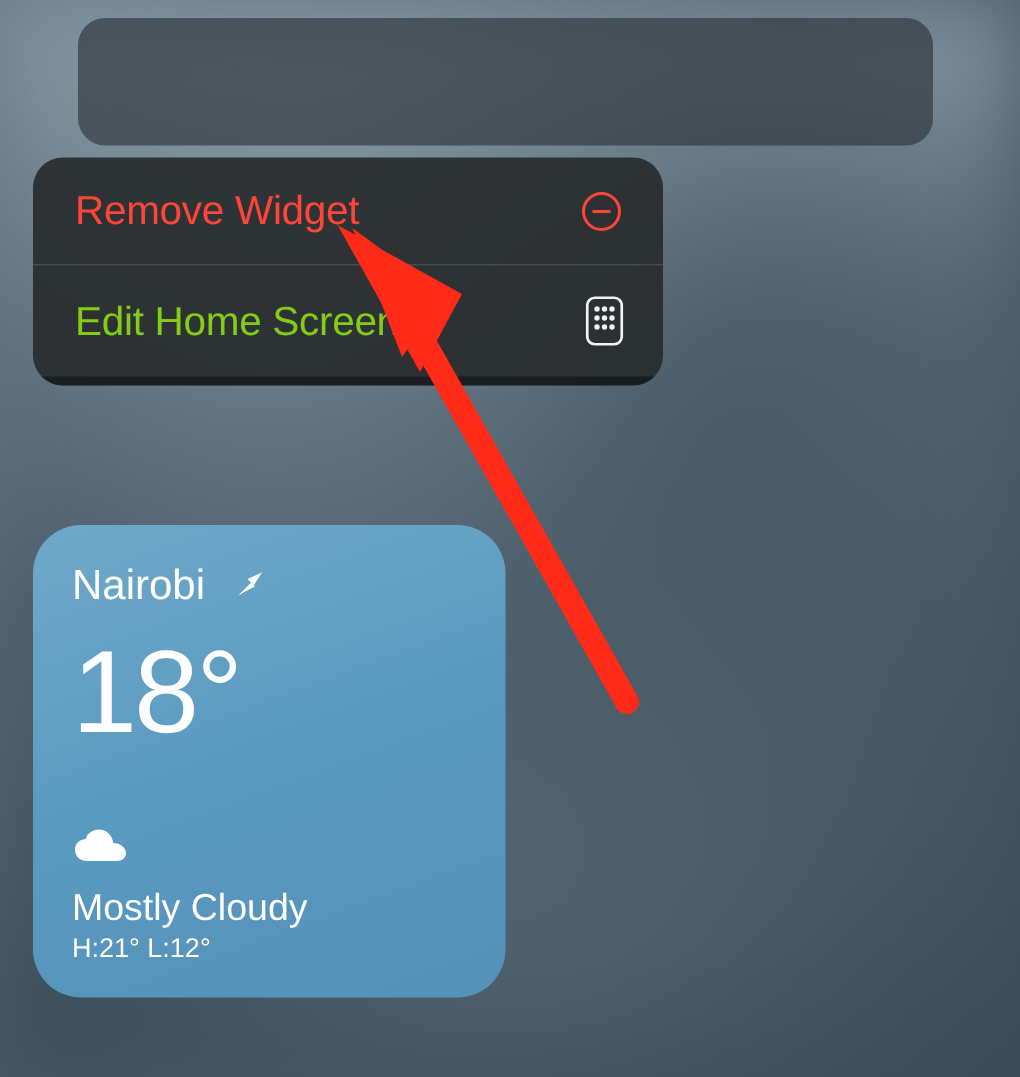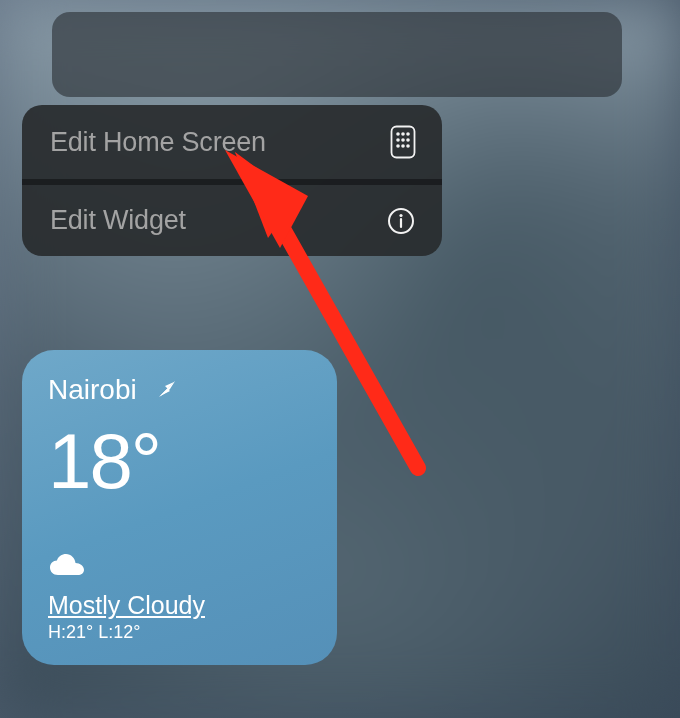--- a/index.html
+++ b/index.html
@@ -50,21 +50,21 @@
     .menu-item:last-child { border-bottom: none; }
     .menu-item.separator-thick {
       border-bottom: 6px solid rgba(20,22,24,0.7);
     }
     .menu-label {
       font-size: 27px;
       font-weight: 400;
       letter-spacing: -0.2px;
     }
     .destructive { color: #ff4538; }
-    .normal { color: #a3a3a3; }
+    .normal { color: #84cc16; }
     .menu-icon {
       display: flex;
       align-items: center;
       justify-content: center;
     }
     .weather-widget {
       position: absolute;
       top: 350px;
       left: 22px;
       width: 315px;
@@ -99,69 +99,67 @@
       display: flex;
       flex-direction: column;
       gap: 2px;
     }
     .cloud-icon {
       margin-bottom: 6px;
     }
     .condition {
       font-size: 25px;
       font-weight: 400;
-      text-decoration: underline;
     }
     .hilo {
       font-size: 18px;
       font-weight: 400;
     }
     .arrow-annotation {
       position: absolute;
       pointer-events: none;
       z-index: 100;
     }
   </style>
 </head>
 <body>
 
 <div class="blur-bg"></div>
 <div class="dark-card"></div>
 
 <div class="context-menu">
 
+  <div class="menu-item">
+    <span class="menu-label destructive">Remove Widget</span>
+    <span class="menu-icon">
+      <svg width="30" height="30" viewBox="0 0 30 30" fill="none">
+        <circle cx="15" cy="15" r="12" stroke="#ff4538" stroke-width="2"></circle>
+        <line x1="9" y1="15" x2="21" y2="15" stroke="#ff4538" stroke-width="2"></line>
+      </svg>
+    </span>
+  </div>
 
   <div class="menu-item separator-thick">
     <span class="menu-label normal">Edit Home Screen</span>
     <span class="menu-icon">
       <svg width="26" height="34" viewBox="0 0 26 34" fill="none">
         <rect x="1.5" y="1.5" width="23" height="31" rx="5" stroke="#f2f2f2" stroke-width="1.8"></rect>
         <circle cx="8" cy="9" r="1.8" fill="#f2f2f2"></circle>
         <circle cx="13" cy="9" r="1.8" fill="#f2f2f2"></circle>
         <circle cx="18" cy="9" r="1.8" fill="#f2f2f2"></circle>
         <circle cx="8" cy="15" r="1.8" fill="#f2f2f2"></circle>
         <circle cx="13" cy="15" r="1.8" fill="#f2f2f2"></circle>
         <circle cx="18" cy="15" r="1.8" fill="#f2f2f2"></circle>
         <circle cx="8" cy="21" r="1.8" fill="#f2f2f2"></circle>
         <circle cx="13" cy="21" r="1.8" fill="#f2f2f2"></circle>
         <circle cx="18" cy="21" r="1.8" fill="#f2f2f2"></circle>
       </svg>
     </span>
   </div>
 
-  <div class="menu-item">
-    <span class="menu-label normal">Edit Widget</span>
-    <span class="menu-icon">
-      <svg width="30" height="30" viewBox="0 0 30 30" fill="none">
-        <circle cx="15" cy="15" r="12" stroke="#f2f2f2" stroke-width="2"></circle>
-        <circle cx="15" cy="9.5" r="1.6" fill="#f2f2f2"></circle>
-        <line x1="15" y1="13" x2="15" y2="21" stroke="#f2f2f2" stroke-width="2.2" stroke-linecap="round"></line>
-      </svg>
-    </span>
-  </div>
 
 </div>
 
 <div class="weather-widget">
   <div class="weather-top">
     <div class="location-row">
       <span>Nairobi</span>
       <span>
         <svg width="20" height="20" viewBox="0 0 20 20">
           <path d="M3 17 L17 3 L13 12 L3 17 Z M17 3 L8 7 L13 12" fill="#fff"></path>

